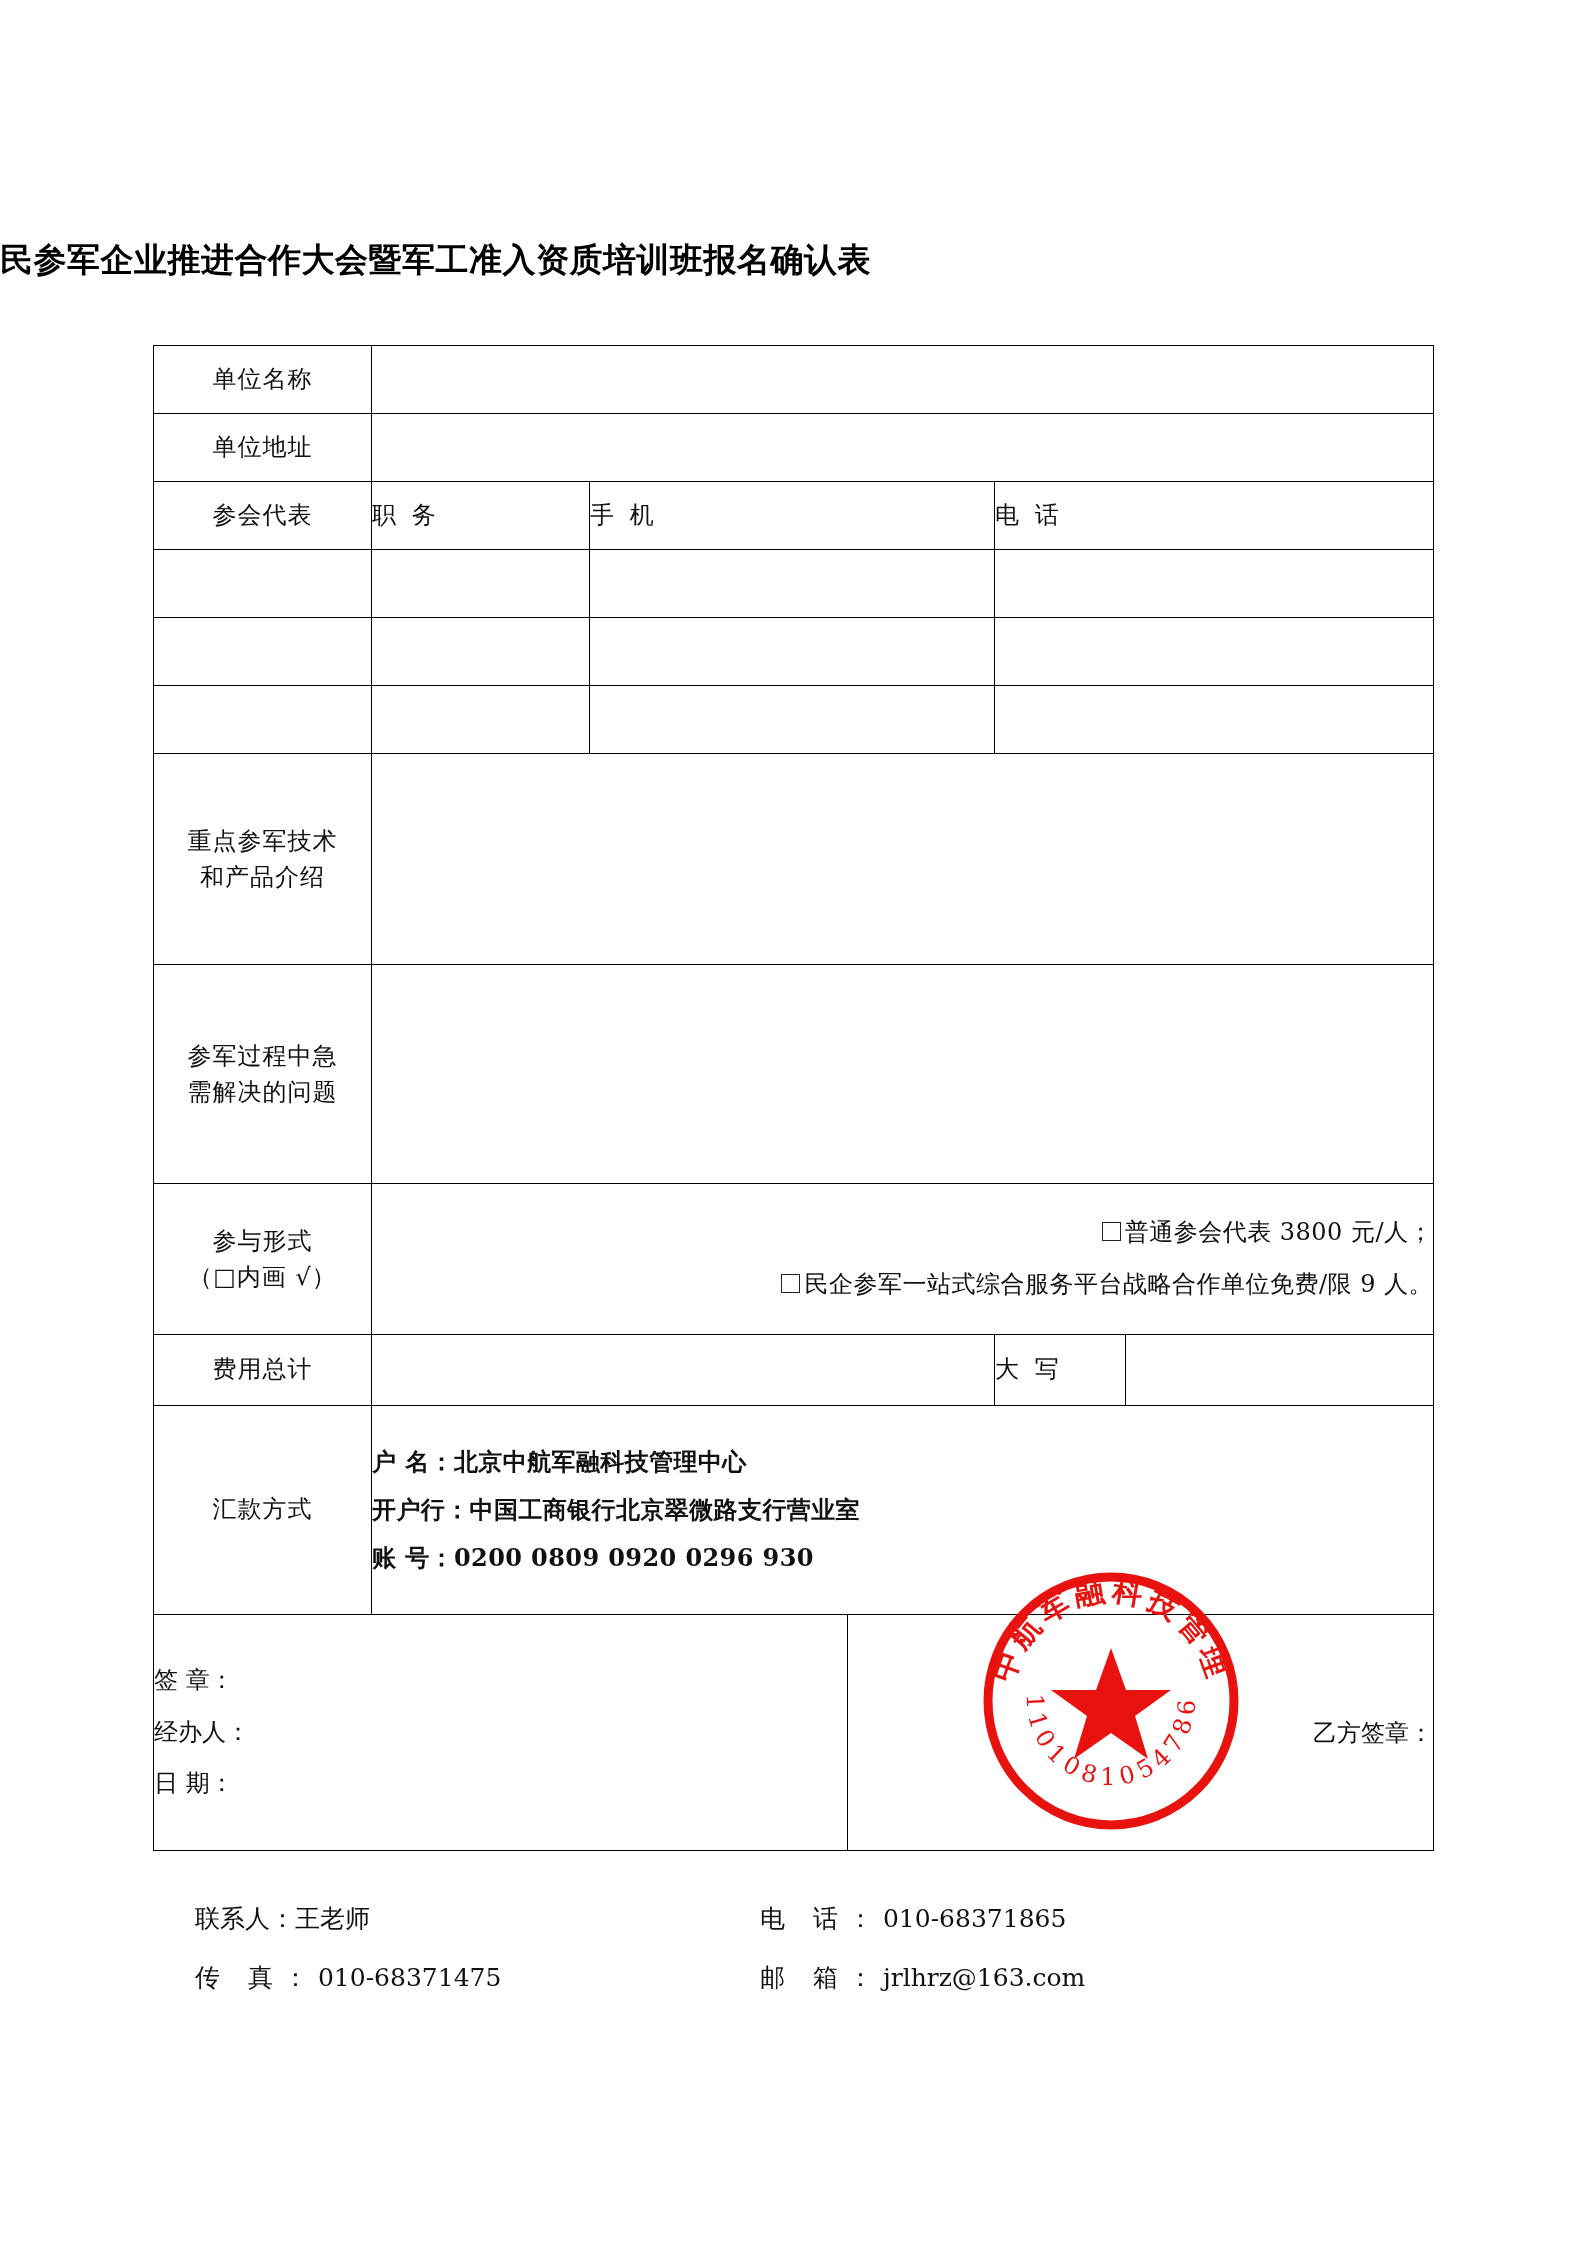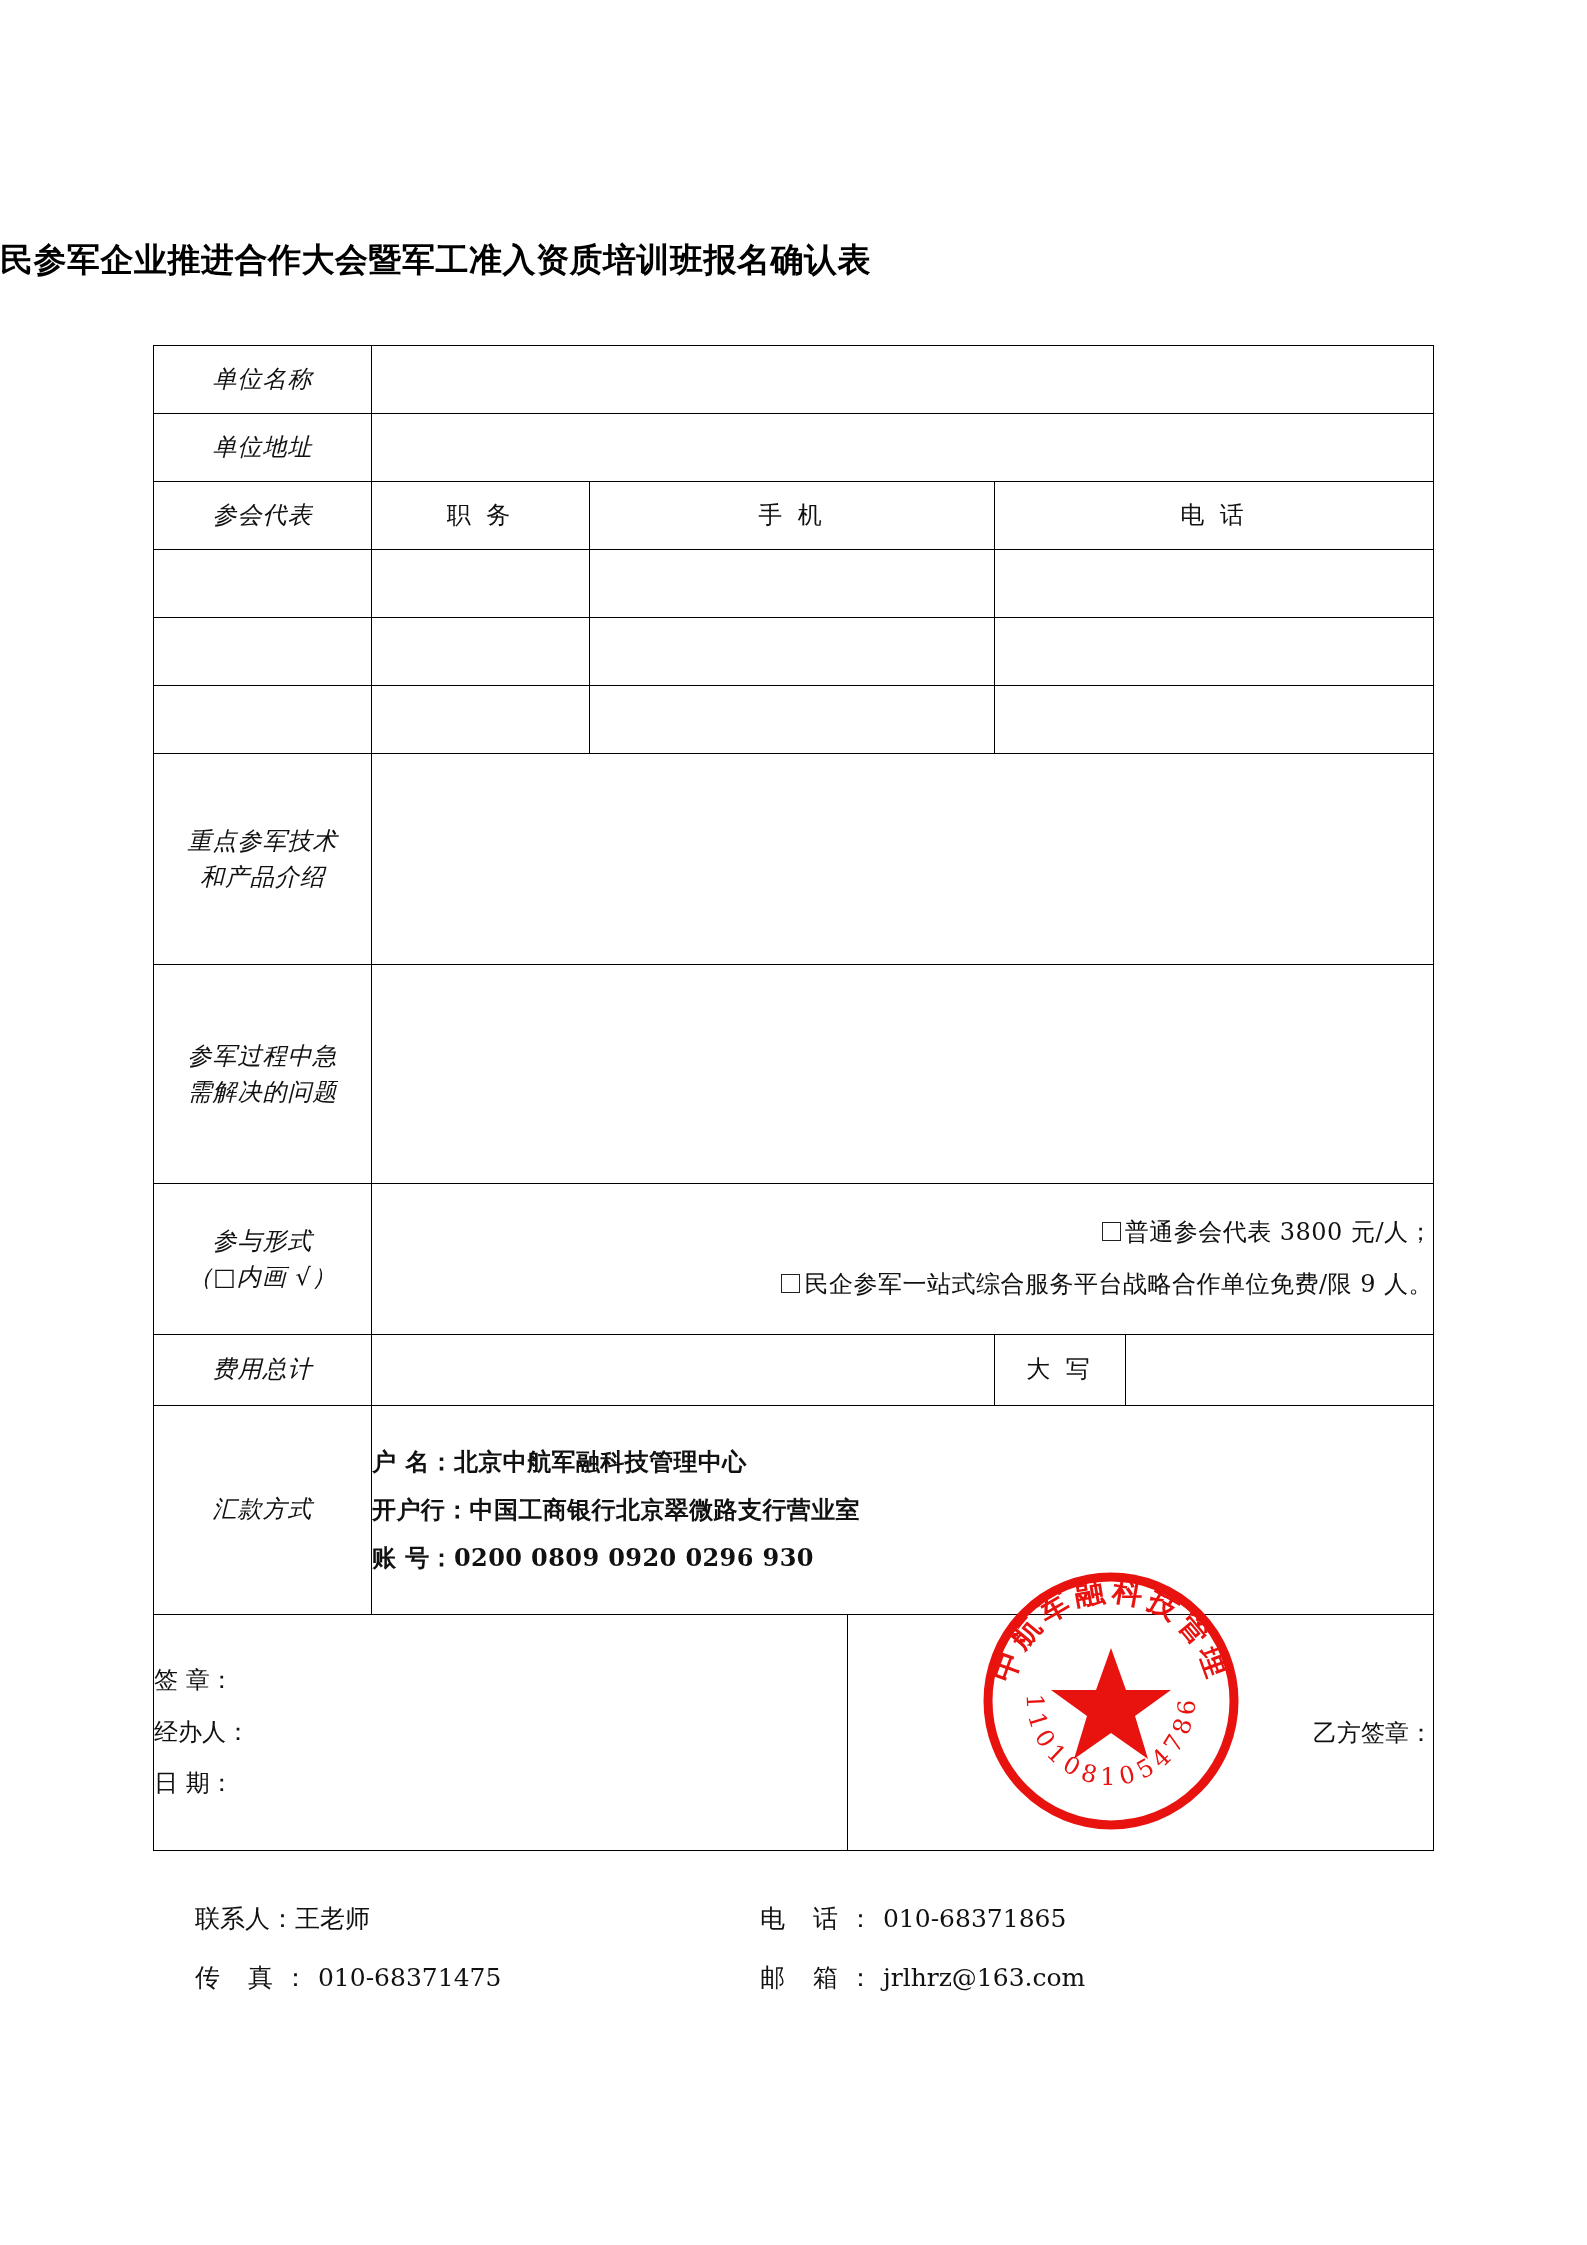--- a/index.html
+++ b/index.html
@@ -54,24 +54,23 @@
     vertical-align: middle;
     font-family: "DejaVu Serif", "Liberation Serif", serif;
     font-size: 24px;
     color: #111;
   }
   .lbl {
     text-align: center;
     line-height: 1.55;
     padding: 4px 6px;
     letter-spacing: 1px;
-    font-style: italic;
   }
   .lbl-sp {
-    text-align: center;
+    text-align: left;
     line-height: 1.55;
     padding: 4px 6px;
     letter-spacing: 4px;
   }
   .cell-blank { }
 
   .h-row td { height: 67px; }
   .rep-row td { height: 67px; }
 
   .tall-a td { height: 210px; }

